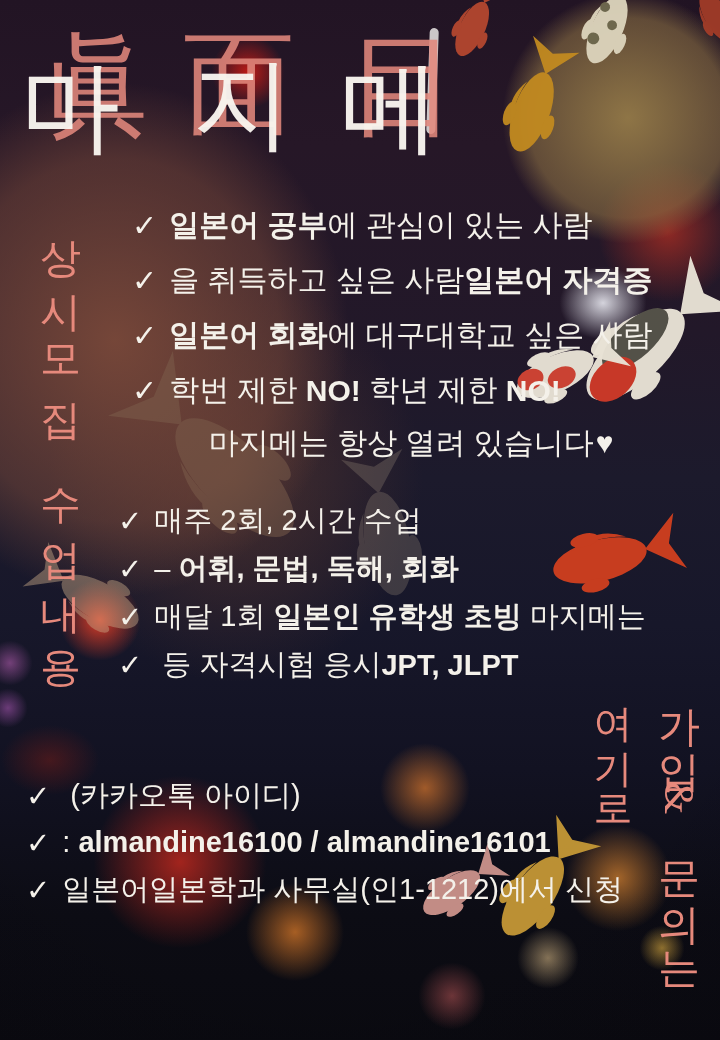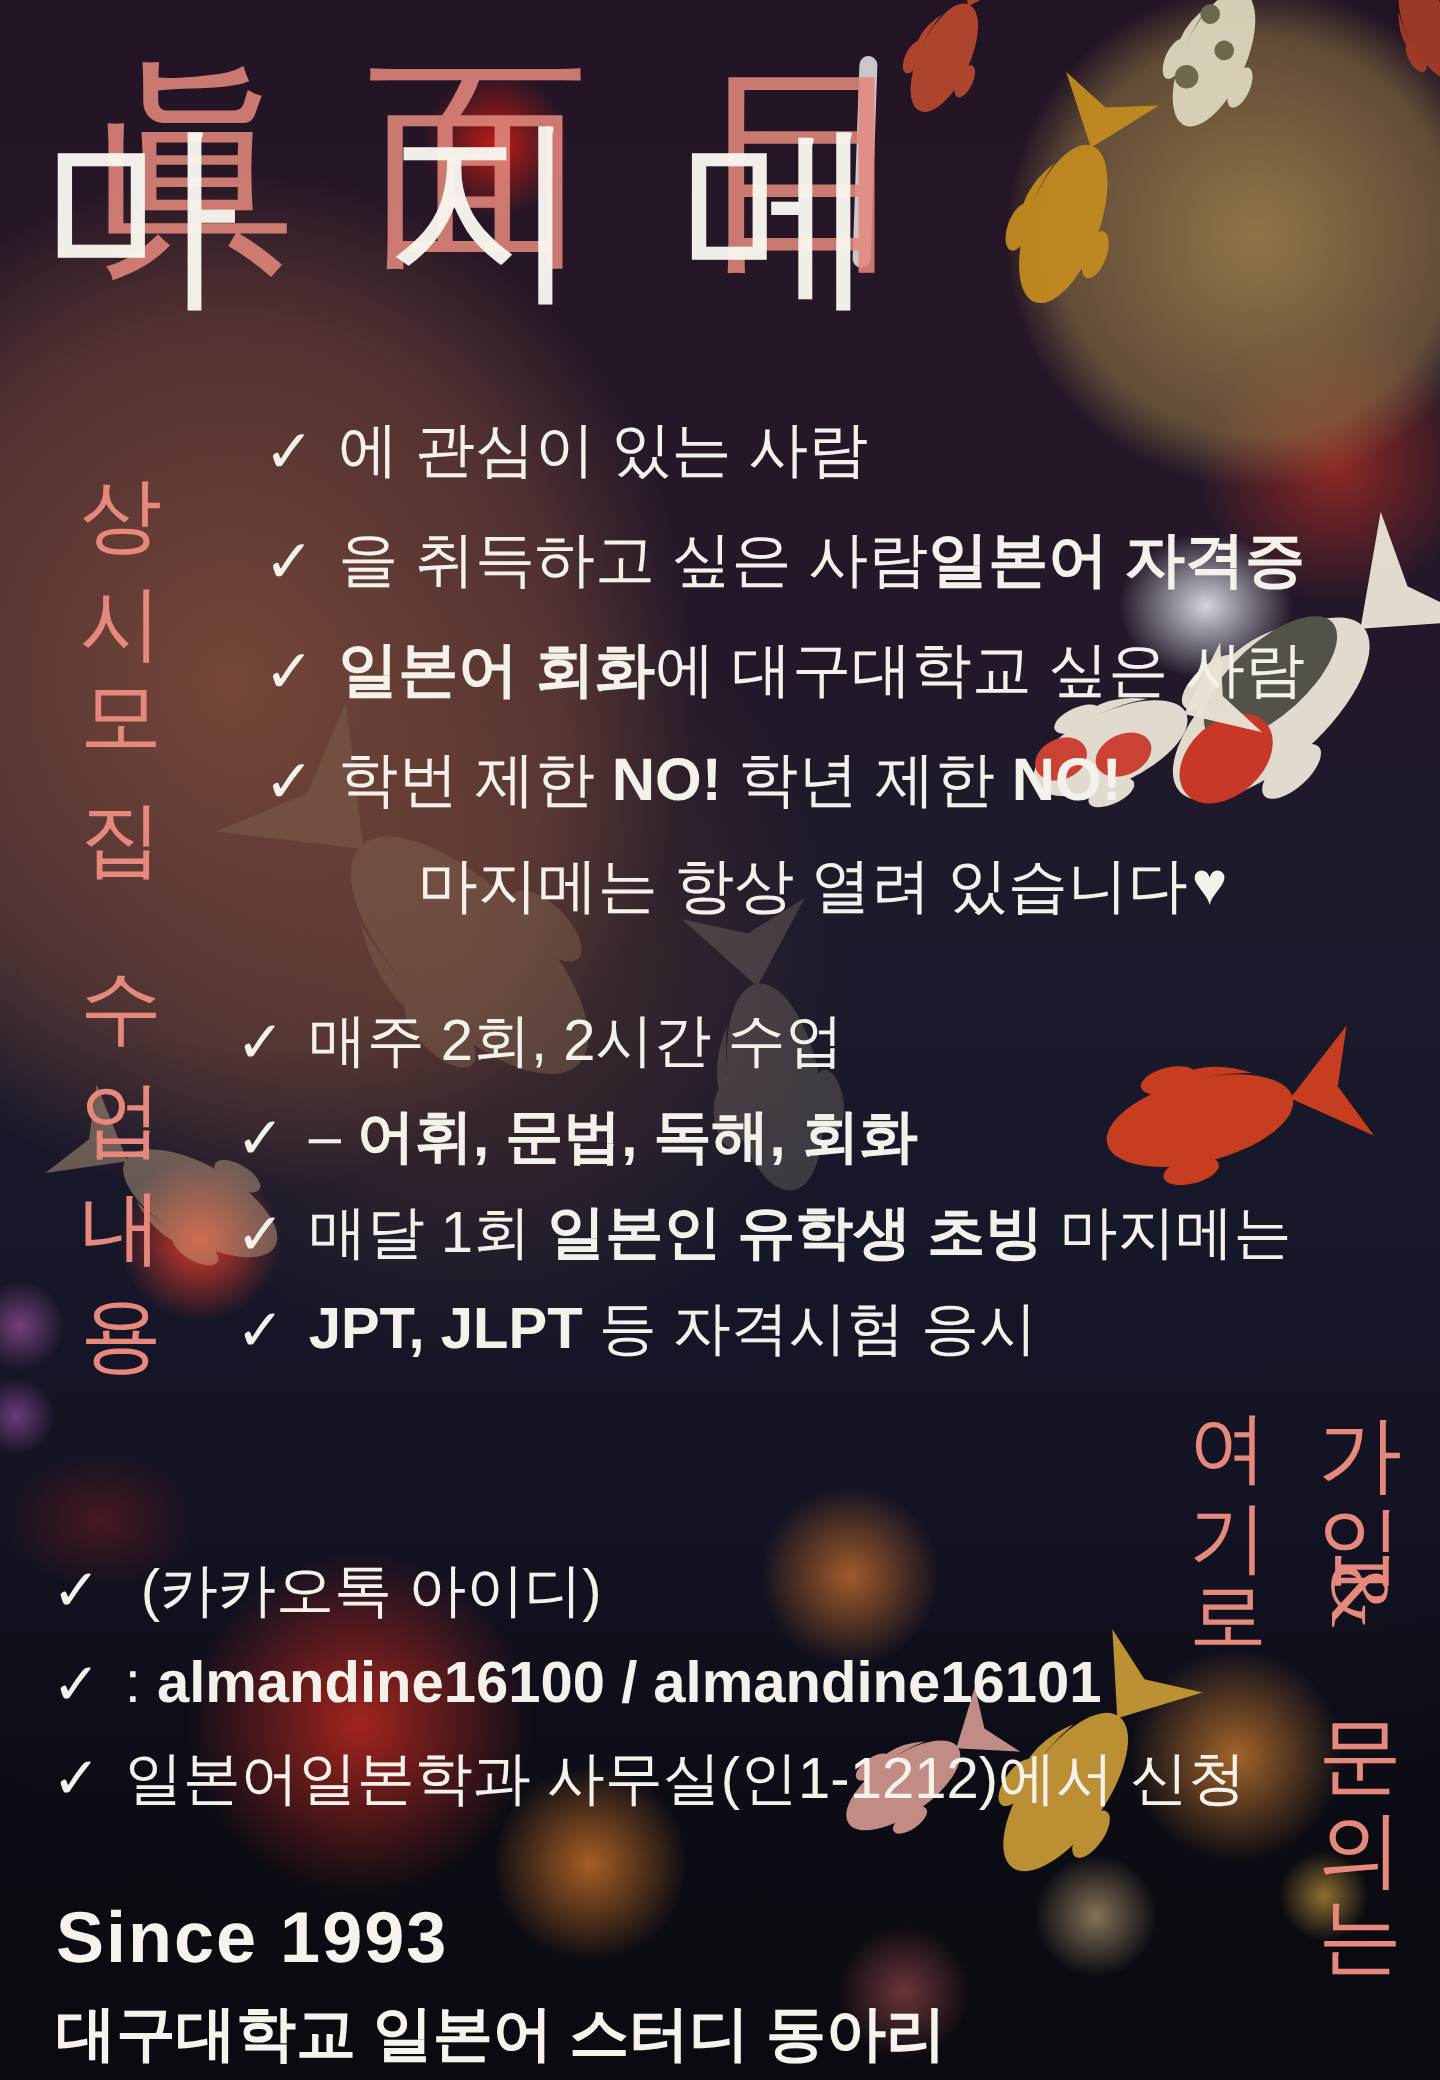--- a/index.html
+++ b/index.html
@@ -162,21 +162,21 @@
   <span class="hangul" style="left:20px;top:58px">마</span>
   <span class="hangul" style="left:192px;top:55px">지</span>
   <span class="hangul" style="left:340px;top:58px">메</span>
 
   <div class="vlabel sec" style="left:40px;top:210px">상시모집</div>
   <div class="vlabel sec" style="left:40px;top:458px">수업내용</div>
 
   <div class="list list1">
     <div class="row">
       <span class="chk">✓</span>
-      <span class="seg">에 관심이 있는 사람</span>
+      <span class="seg b">일본어 공부</span><span class="seg">에 관심이 있는 사람</span>
     </div>
     <div class="row">
       <span class="chk">✓</span>
       <span class="seg">을 취득하고 싶은 사람</span><span class="seg b">일본어 자격증</span>
     </div>
     <div class="row">
       <span class="chk">✓</span>
       <span class="seg b">일본어 회화</span><span class="seg">에 대구대학교 싶은 사람</span>
     </div>
     <div class="row">
@@ -196,21 +196,21 @@
     <div class="row">
       <span class="chk">✓</span>
       <span class="seg">– </span><span class="seg b">어휘, 문법, 독해, 회화</span>
     </div>
     <div class="row">
       <span class="chk">✓</span>
       <span class="seg">매달 1회 </span><span class="seg b">일본인 유학생 초빙</span><span class="seg"> 마지메는</span>
     </div>
     <div class="row">
       <span class="chk">✓</span>
-      <span class="seg b">JPT, JLPT</span><span class="seg"> 등 자격시험 응시</span>
+      <span class="seg"> 등 자격시험 응시</span><span class="seg b">JPT, JLPT</span>
     </div>
   </div>
 
   <div class="vlabel right1" style="left:594px;top:678px">여기로</div>
   <div class="vlabel right2" style="left:658px;top:678px">가입 &amp; 문의는</div>
 
   <div class="list list3">
     <div class="row">
       <span class="chk">✓</span>
       <span class="seg"> (카카오톡 아이디)</span>
@@ -218,18 +218,14 @@
     <div class="row">
       <span class="chk">✓</span>
       <span class="seg">: </span><span class="seg b">almandine16100 / almandine16101</span>
     </div>
     <div class="row">
       <span class="chk">✓</span>
       <span class="seg">일본어일본학과 사무실(인1-1212)에서 신청</span>
     </div>
   </div>
 
-  <div class="footer">
-    <div class="since">Since 1993</div>
-    <div class="club">대구대학교 일본어 스터디 동아리</div>
-  </div>
 
 </div>
 
 </body></html>

